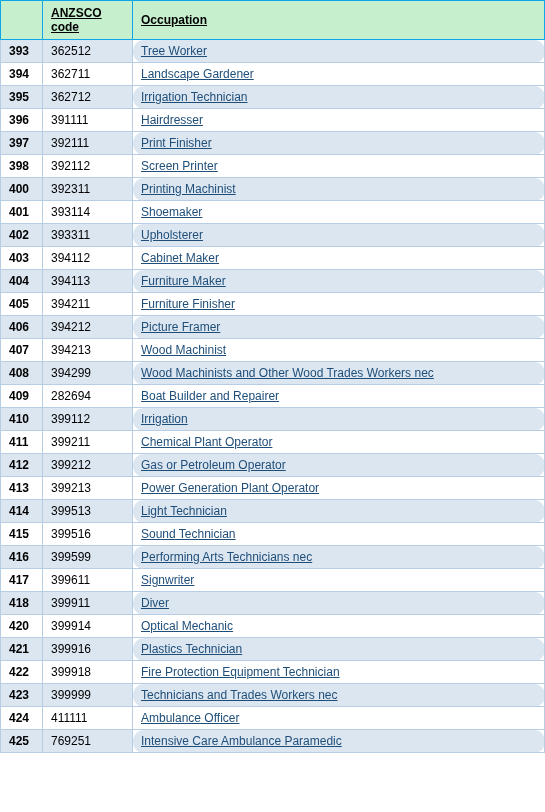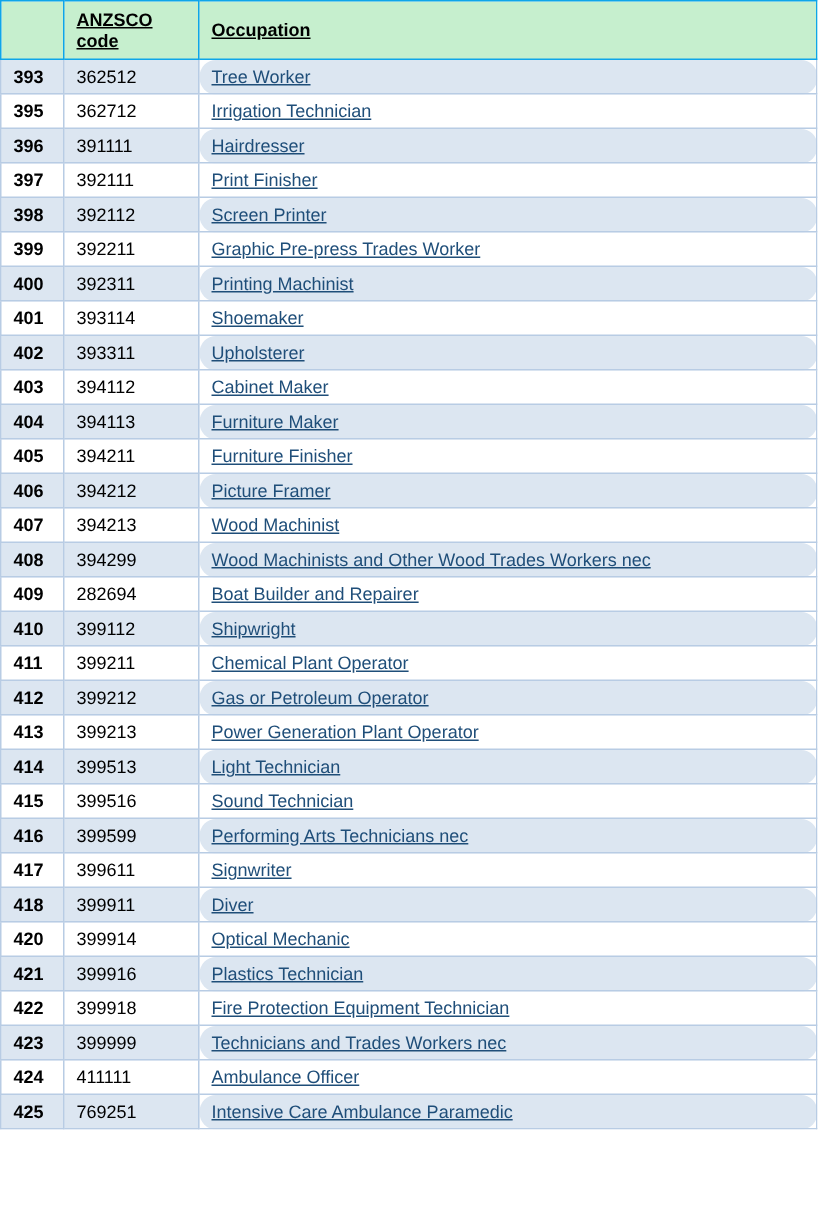--- a/index.html
+++ b/index.html
@@ -64,45 +64,45 @@
       <th class="col-occ">Occupation</th>
     </tr>
   </thead>
   <tbody id="table-body">
   <tr>
         <td>393</td>
         <td>362512</td>
         <td>Tree Worker</td>
       </tr>
       <tr>
+        <td>394</td>
+        <td>362711</td>
+        <td>Landscape Gardener</td>
+      </tr>
+      <tr>
         <td>395</td>
         <td>362712</td>
         <td>Irrigation Technician</td>
       </tr>
       <tr>
         <td>396</td>
         <td>391111</td>
         <td>Hairdresser</td>
       </tr>
       <tr>
         <td>397</td>
         <td>392111</td>
         <td>Print Finisher</td>
       </tr>
       <tr>
         <td>398</td>
         <td>392112</td>
         <td>Screen Printer</td>
       </tr>
       <tr>
-        <td>399</td>
-        <td>392211</td>
-        <td>Graphic Pre-press Trades Worker</td>
-      </tr>
-      <tr>
         <td>400</td>
         <td>392311</td>
         <td>Printing Machinist</td>
       </tr>
       <tr>
         <td>401</td>
         <td>393114</td>
         <td>Shoemaker</td>
       </tr>
       <tr>
@@ -141,21 +141,21 @@
         <td>Wood Machinists and Other Wood Trades Workers nec</td>
       </tr>
       <tr>
         <td>409</td>
         <td>282694</td>
         <td>Boat Builder and Repairer</td>
       </tr>
       <tr>
         <td>410</td>
         <td>399112</td>
-        <td>Shipwright</td>
+        <td>Irrigation</td>
       </tr>
       <tr>
         <td>411</td>
         <td>399211</td>
         <td>Chemical Plant Operator</td>
       </tr>
       <tr>
         <td>412</td>
         <td>399212</td>
         <td>Gas or Petroleum Operator</td>

